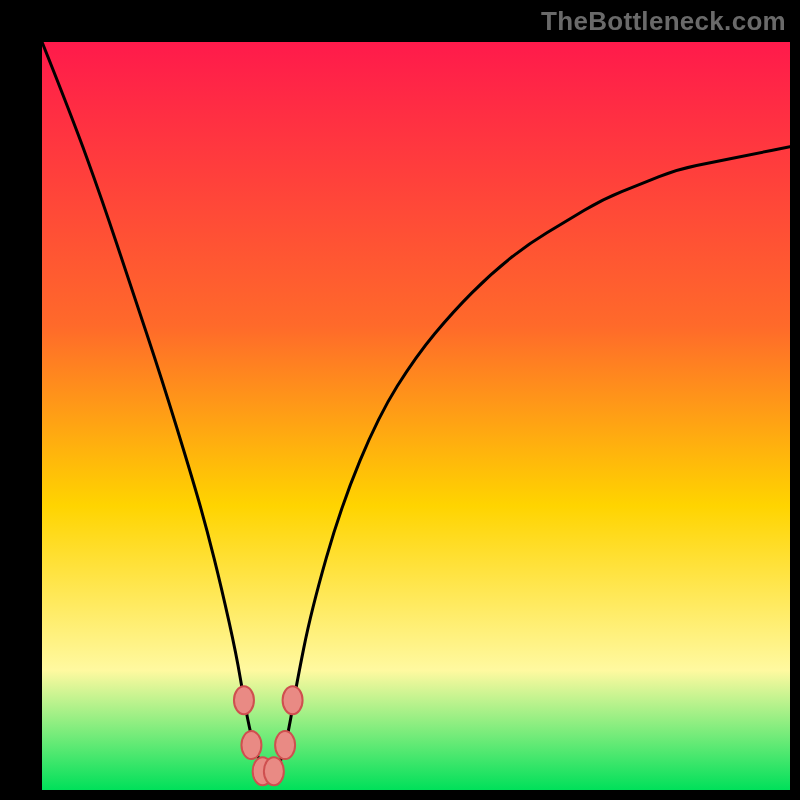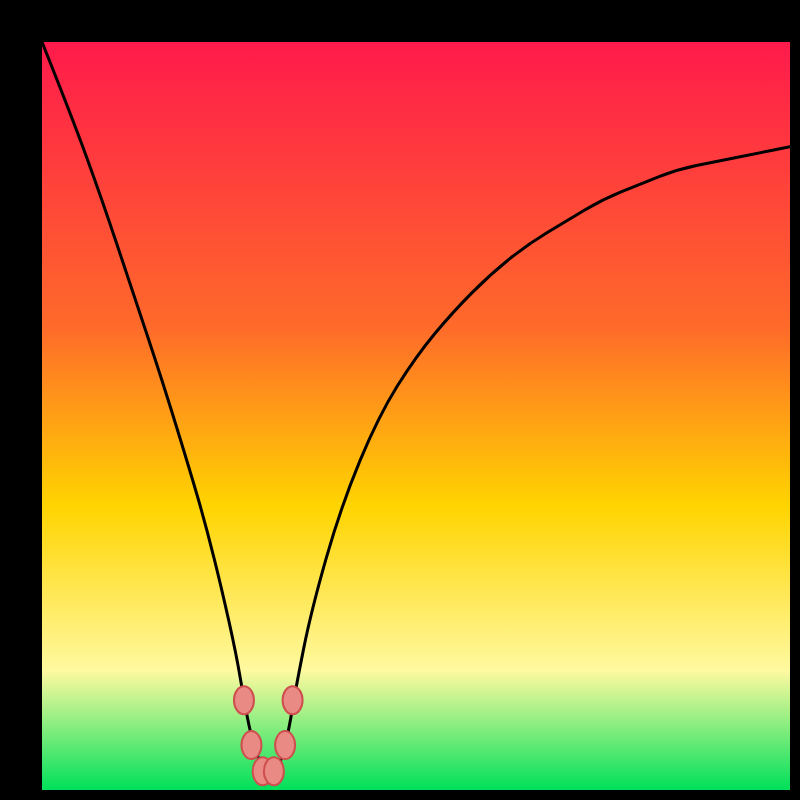--- a/index.html
+++ b/index.html
@@ -58,13 +58,14 @@
       <g id="markers">
           <ellipse cx="201.96" cy="658.24" rx="10" ry="14" fill="#e98a84" stroke="#cf4f4f" stroke-width="2"></ellipse>
           <ellipse cx="209.44000000000003" cy="703.12" rx="10" ry="14" fill="#e98a84" stroke="#cf4f4f" stroke-width="2"></ellipse>
           <ellipse cx="220.66" cy="729.3" rx="10" ry="14" fill="#e98a84" stroke="#cf4f4f" stroke-width="2"></ellipse>
           <ellipse cx="231.88" cy="729.3" rx="10" ry="14" fill="#e98a84" stroke="#cf4f4f" stroke-width="2"></ellipse>
           <ellipse cx="243.1" cy="703.12" rx="10" ry="14" fill="#e98a84" stroke="#cf4f4f" stroke-width="2"></ellipse>
           <ellipse cx="250.58" cy="658.24" rx="10" ry="14" fill="#e98a84" stroke="#cf4f4f" stroke-width="2"></ellipse>
         </g>
     </svg>
   </div>
+  <div class="watermark">TheBottleneck.com</div>
 </div>
 
 </body></html>

